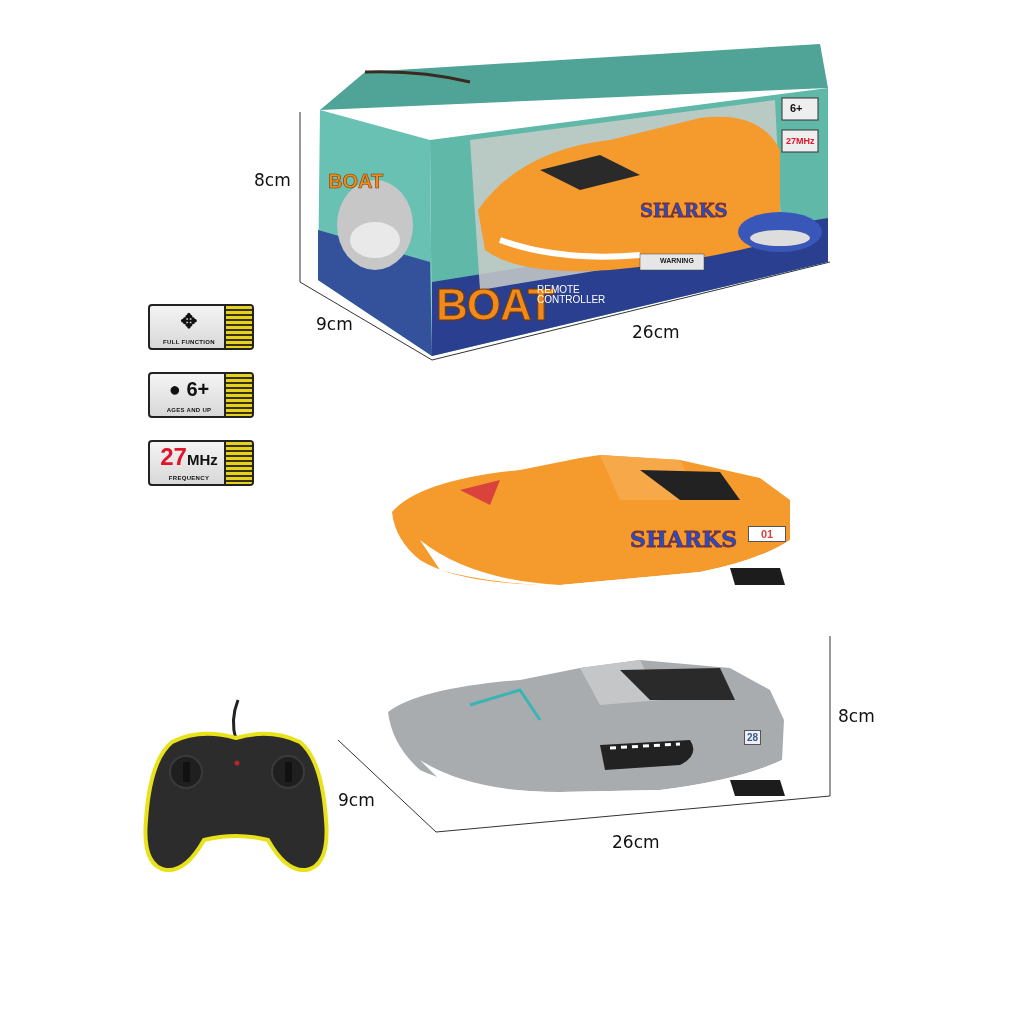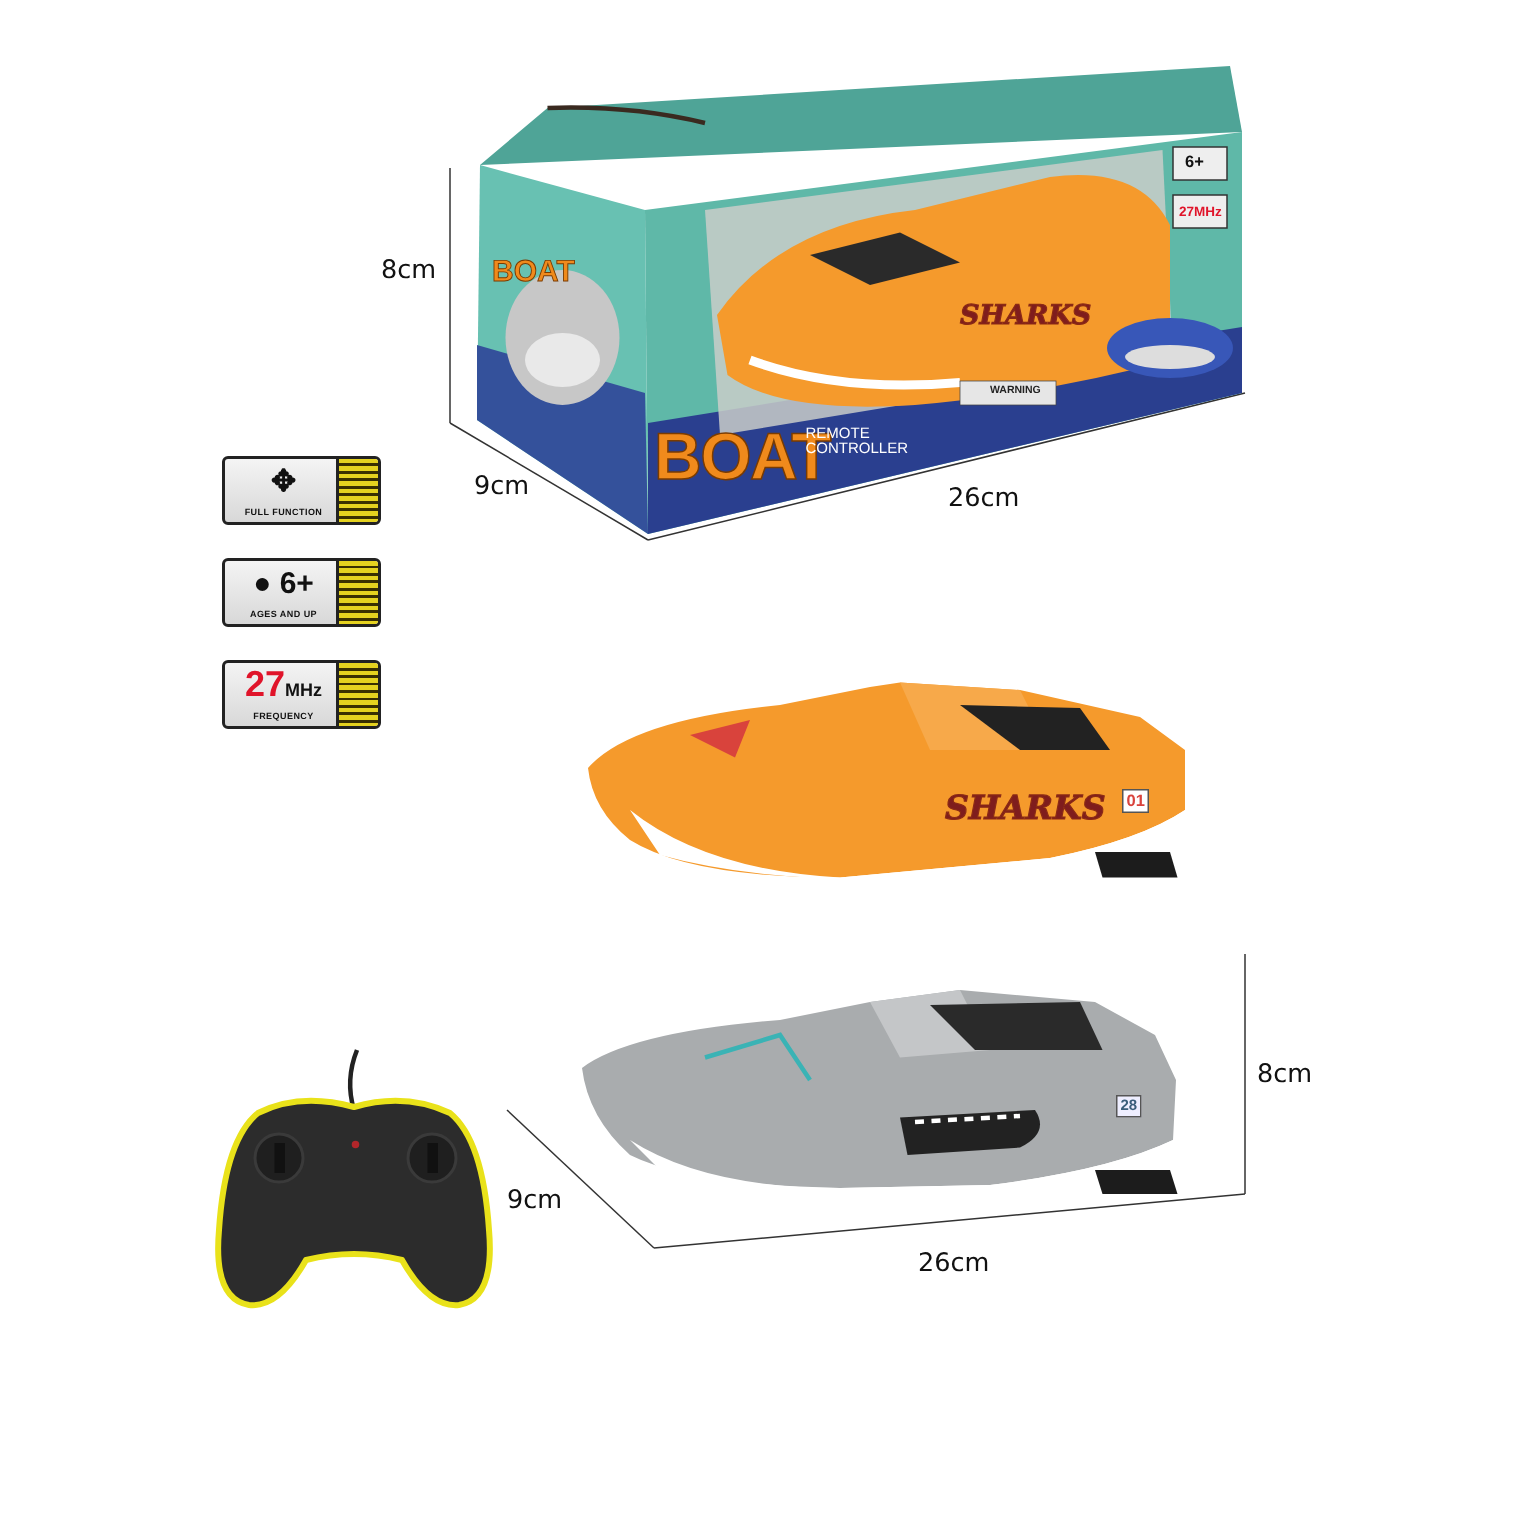--- a/index.html
+++ b/index.html
@@ -18,26 +18,26 @@
     box-sizing: border-box; overflow: hidden;
   }
   .badge .stripe {
     position: absolute; right: 0; top: 0; width: 26px; height: 100%;
     background: repeating-linear-gradient(#e5d21f 0 3px, #3a3000 3px 5px);
     border-left: 2px solid #222;
   }
   .badge .main { position: absolute; left: 0; top: 2px; width: 78px; text-align: center; font-weight: bold; font-size: 20px; color: #111; line-height: 26px; }
   .badge .sub { position: absolute; left: 0; bottom: 3px; width: 78px; text-align: center; font-size: 6px; font-weight: bold; color: #111; letter-spacing: 0.3px; }
   .badge .red { color: #e0142a; font-size: 24px; text-align: center; }
-  .badge .mhz { font-size: 12px; color: #111; margin-top: 48px; }
+  .badge .mhz { font-size: 15px; color: #111; margin-top: 48px; }
 
   
   .box-text-boat { position: absolute; font-family: "Liberation Sans", sans-serif; font-weight: bold; color: #f08a1c; font-size: 44px; letter-spacing: -1px; -webkit-text-stroke: 1px #7a3b00; }
   .box-text-rc { position: absolute; font-weight: normal; font-size: 10px; color: #fff; line-height: 10px; }
-  .sharks-text { position: absolute; font-family: "DejaVu Serif", serif; font-style: italic; font-weight: bold; color: #7f1d1d; -webkit-text-stroke: 0.8px #8b2a15; }
+  .sharks-text { position: absolute; font-family: "DejaVu Serif", serif; font-weight: bold; color: #1d4ed8; -webkit-text-stroke: 0.8px #8b2a15; }
 </style>
 </head>
 <body>
 
 <svg width="1024" height="1024">
 
   <line x1="300" y1="112" x2="300" y2="282" stroke="#333" stroke-width="1"></line>
   <line x1="300" y1="282" x2="432" y2="360" stroke="#333" stroke-width="1"></line>
   <line x1="432" y1="360" x2="830" y2="262" stroke="#333" stroke-width="1"></line>
 
@@ -115,21 +115,21 @@
 <div>
   <svg width="1024" height="1024">
     <path d="M392,512 Q420,480 520,470 L580,458 L600,455 L680,460 L760,478 L790,500 L790,540 Q760,560 700,572 L560,585 Q460,585 420,560 Q395,540 392,512 Z" fill="#f59a2c"></path>
     <path d="M420,540 Q470,580 560,585 L700,572 Q760,560 790,540 L790,555 Q740,575 650,585 Q520,592 440,570 Z" fill="#ffffff"></path>
     <path d="M600,455 L680,460 L700,500 L620,500 Z" fill="#f7a94a"></path>
     <path d="M640,470 L720,472 L740,500 L680,500 Z" fill="#222"></path>
     <path d="M460,490 L500,480 L490,505 Z" fill="#d9433c"></path>
     <path d="M730,568 L780,568 L785,585 L735,585 Z" fill="#1c1c1c"></path>
   </svg>
   <span class="sharks-text" style="left:630px;top:526px;font-size:22px;">SHARKS</span>
-  <span class="abs" style="left:748px;top:526px;font-size:11px;font-weight:bold;color:#d9433c;background:#fff;border:1px solid #555;padding:1px 2px;">01</span>
+  <span class="abs" style="left:748px;top:526px;font-size:11px;font-weight:bold;color:#d9433c;background:#fff;border:1px solid #555;padding:1px 12px;">01</span>
 </div>
 
 <div>
   <svg width="1024" height="1024">
     <path d="M388,712 Q420,688 520,680 L580,668 L640,660 L730,668 L770,690 L784,720 L782,760 Q740,780 660,790 L560,792 Q460,790 420,770 Q392,745 388,712 Z" fill="#a9acae"></path>
     <path d="M420,760 Q470,792 560,792 L660,790 Q740,780 782,760 L782,772 Q720,792 620,796 Q500,798 440,780 Z" fill="#ffffff"></path>
     <path d="M580,668 L640,660 L660,700 L600,705 Z" fill="#c4c6c8"></path>
     <path d="M620,670 L720,668 L735,700 L650,700 Z" fill="#2a2a2a"></path>
     <path d="M600,745 L690,740 Q700,755 680,765 L605,770 Z" fill="#222"></path>
     <path d="M610,748 L680,744" stroke="#fff" stroke-width="3" stroke-dasharray="6,5"></path>

